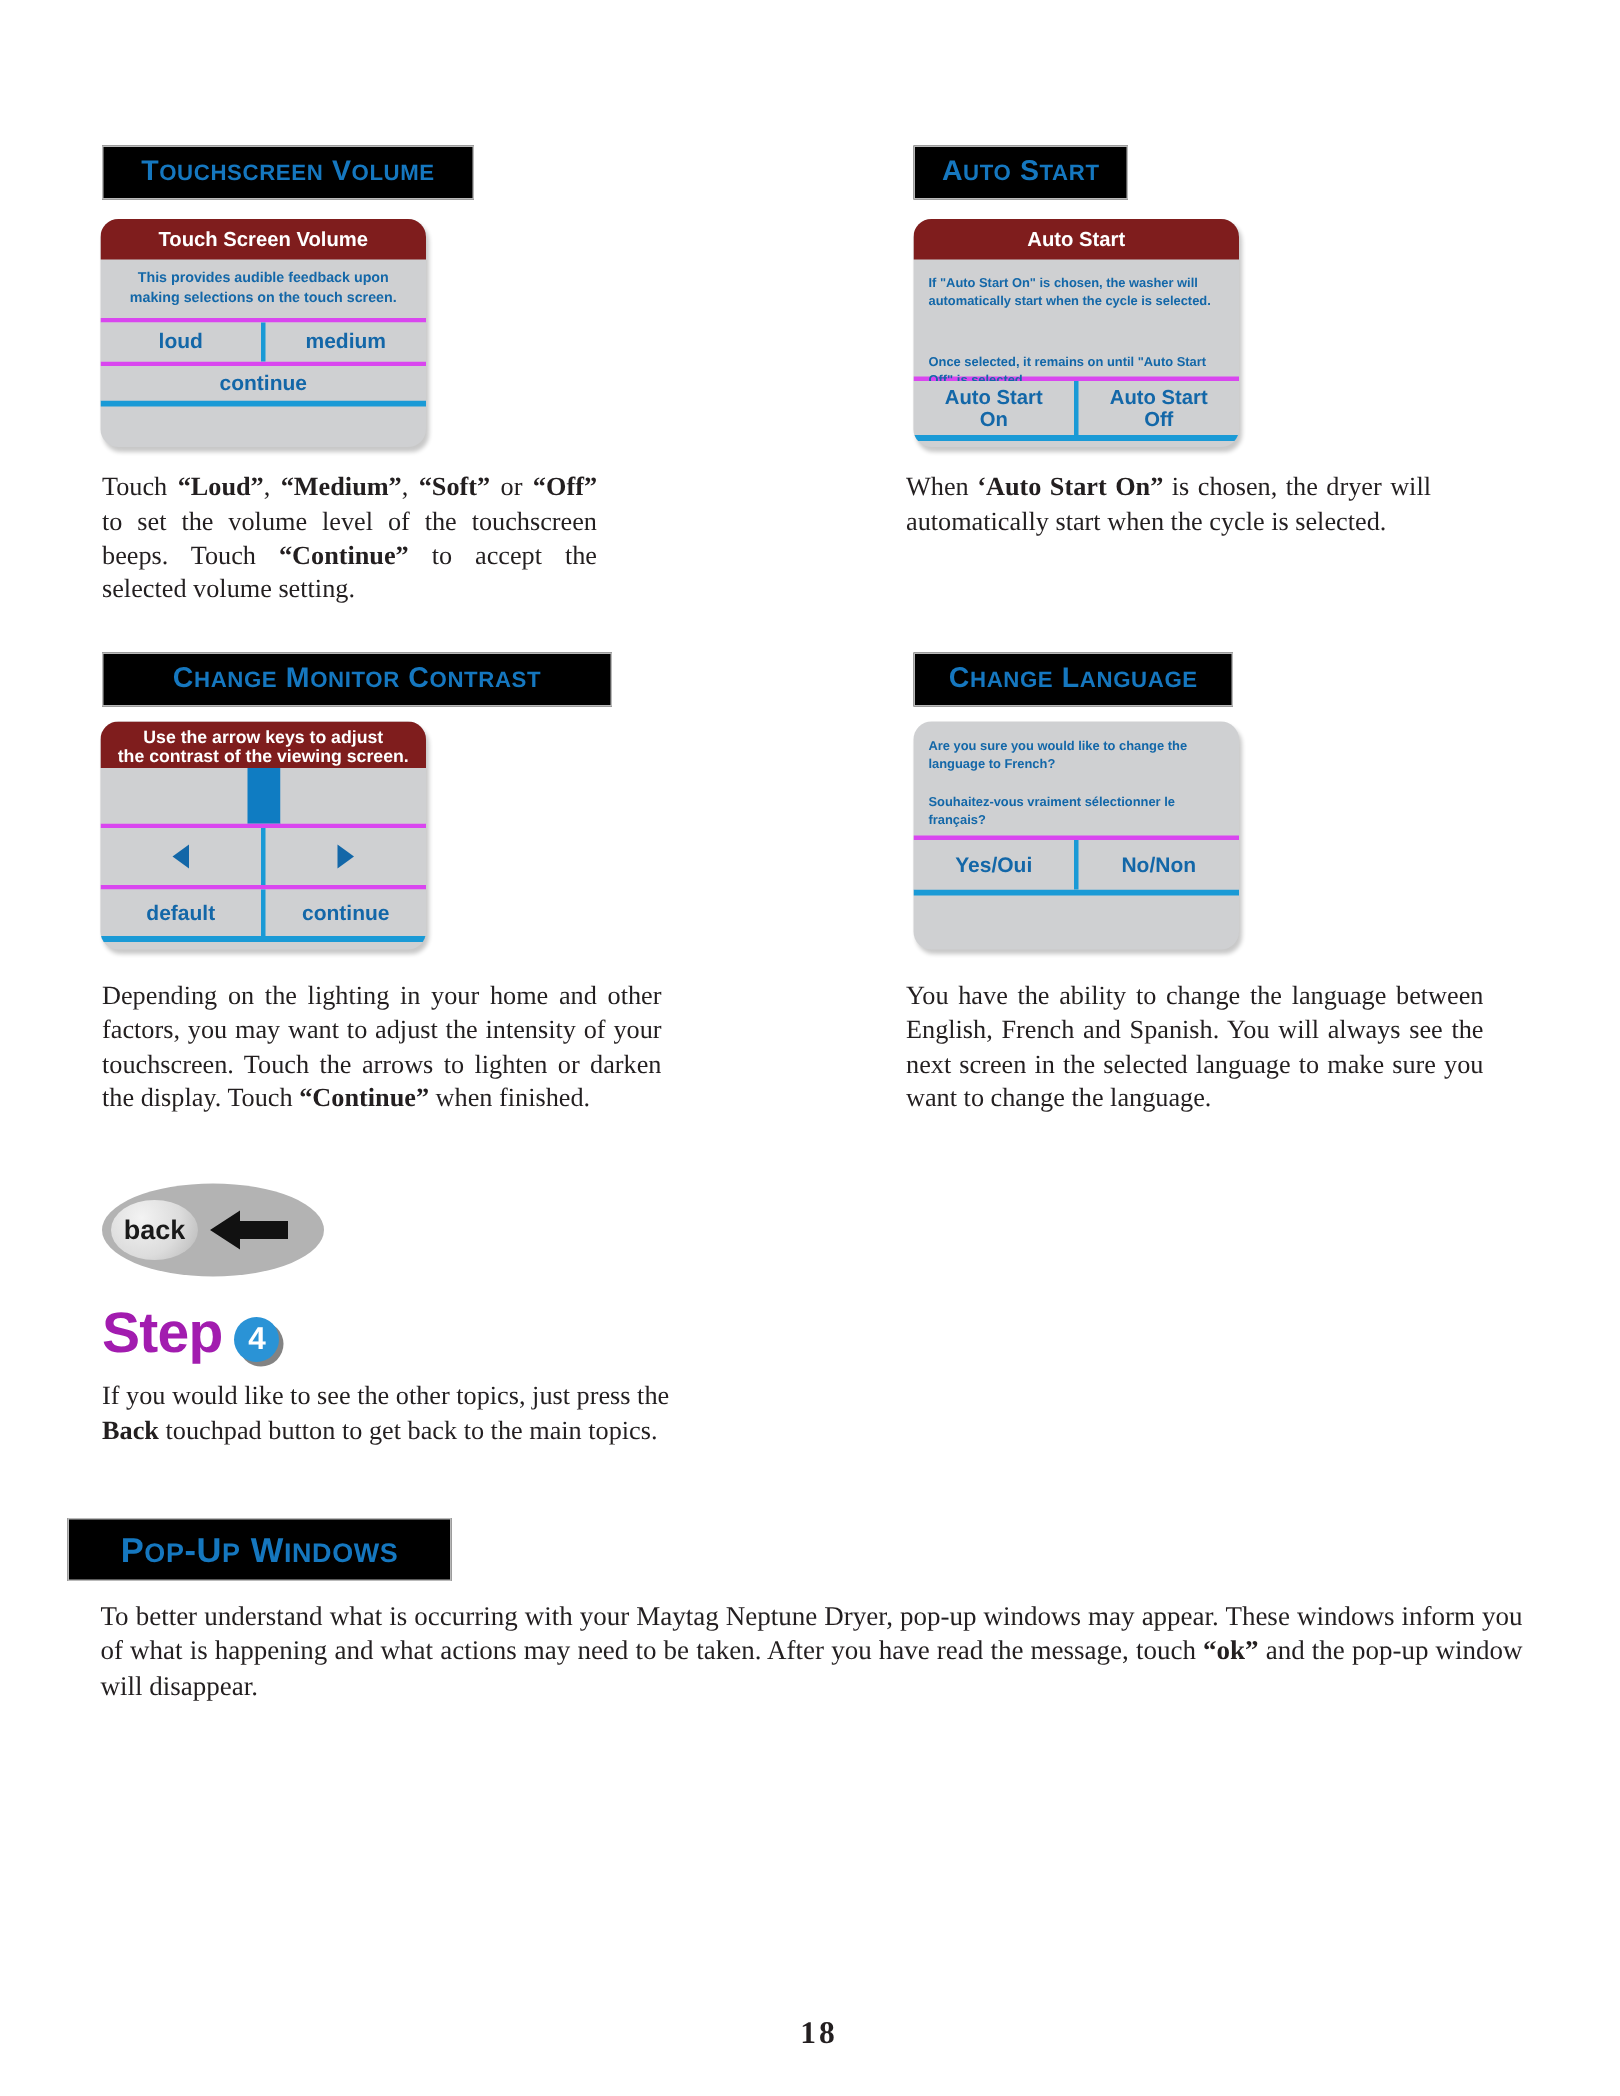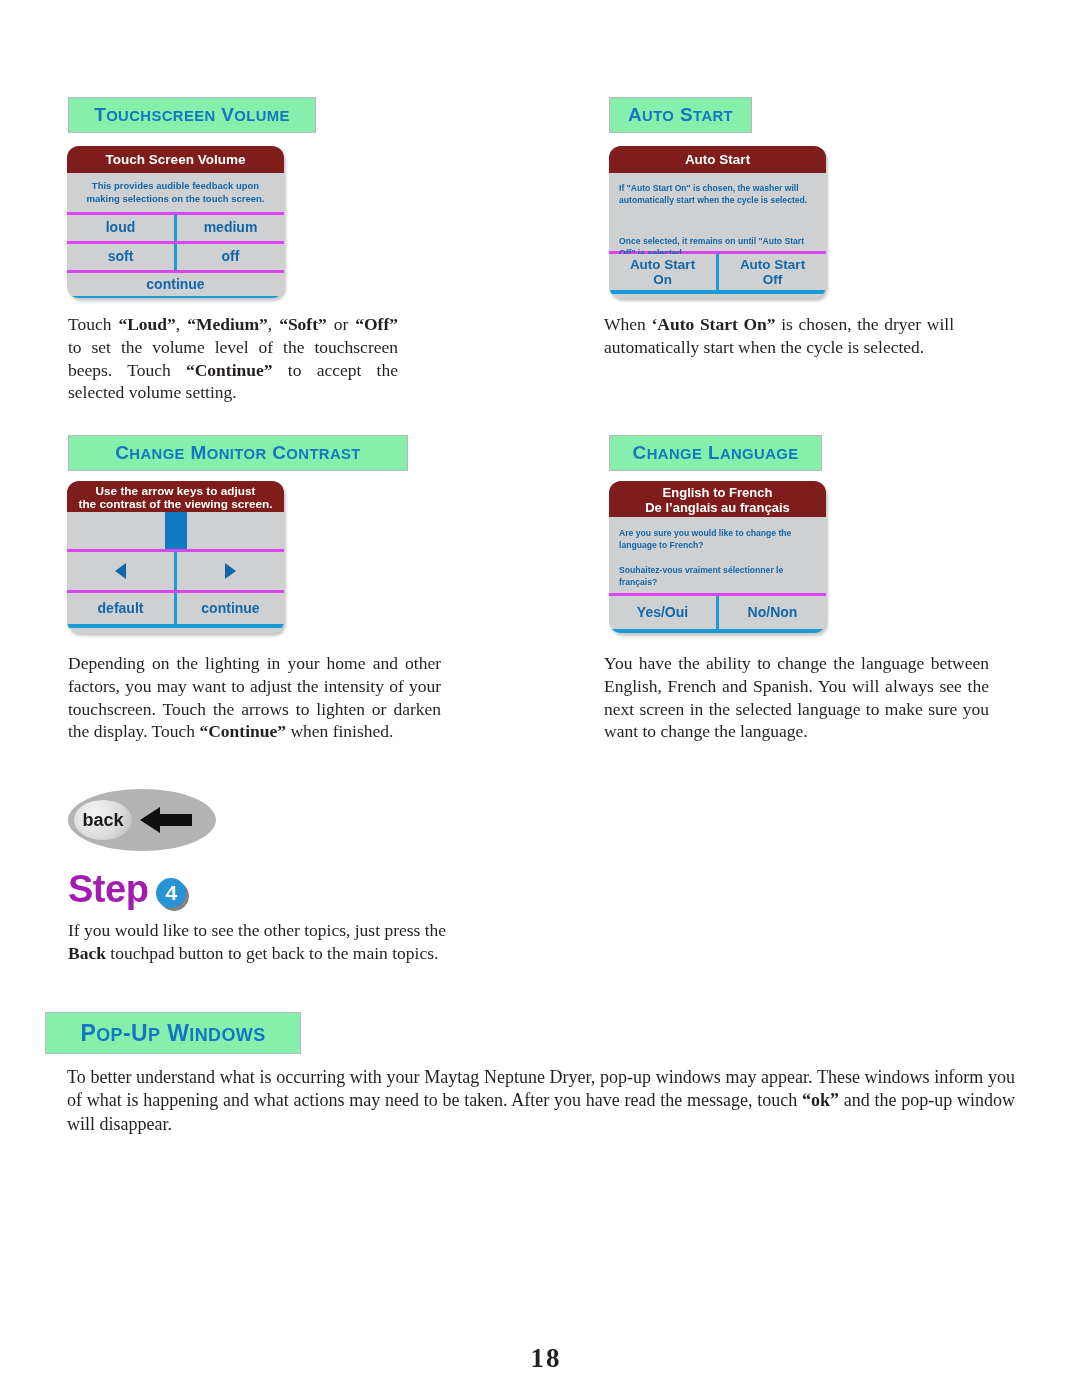--- a/index.html
+++ b/index.html
@@ -18,21 +18,21 @@
 
   .page {
     position: absolute;
     inset: 0;
   }
 
   
   .sec-head {
     position: absolute;
     border: 1px solid #b9b9b9;
-    background: #86efac;
+    background: #000000;
     box-sizing: border-box;
     display: flex;
     align-items: center;
     justify-content: center;
   }
   .sec-head .sc {
     color: #1577bf;
     font-weight: bold;
     font-family: "Liberation Sans", sans-serif;
     white-space: nowrap;
@@ -169,21 +169,21 @@
     box-shadow: 3px 3px 0 rgba(90,90,90,.75);
     margin-top: 6px;
   }
 
   .pagenum {
     position: absolute;
     left: 0; right: 0;
     text-align: center;
     font-family: "Liberation Serif", serif;
     font-weight: bold;
-    font-size: 27px;
+    font-size: 21px;
     color: #231f20;
     letter-spacing: 2px;
     padding-left: 12px;
   }
 </style>
 </head>
 <body>
 
 <div class="page">
 
@@ -192,24 +192,20 @@
   </div>
 
   <div class="panel" style="left:67px; top:146px; width:217px; height:152px;">
     <div class="titlebar" style="font-size:13.5px; padding:6px 4px 6px; height:27px;">Touch Screen Volume</div>
     <div class="desc center" style="font-size:9.5px; padding:7px 6px 20px; line-height:1.35; height:39px; white-space:pre-line;">This provides audible feedback upon
 making selections on the touch screen.</div>
     <div class="btnrow" style="height:29px;">
       <div class="btn" style="font-size:14px;">loud</div>
       <div class="btn" style="font-size:14px;">medium</div>
     </div>
-    <div class="btnrow" style="height:29px;">
-      <div class="btn" style="font-size:14px;">soft</div>
-      <div class="btn" style="font-size:14px;">off</div>
-    </div>
     <div class="btnrow wide" style="height:26px;">
       <div class="btn" style="font-size:14px;">continue</div>
     </div>
     <div class="footline"></div>
   </div>
 
   <div class="para" style="left:68px; top:313px; width:330px;"><span>Touch </span><b>“Loud”</b><span>, </span><b>“Medium”</b><span>, </span><b>“Soft”</b><span> or </span><b>“Off”</b><span> to set the volume level of the touchscreen beeps. Touch </span><b>“Continue”</b><span> to accept the selected volume setting.</span></div>
 
   <div class="sec-head" style="left:609px; top:97px; width:143px; height:36px;">
     <span class="sc" style="font-size:19px;"><span class="cap">A</span><span class="sm">U</span><span class="sm">T</span><span class="sm">O</span> <span class="cap">S</span><span class="sm">T</span><span class="sm">A</span><span class="sm">R</span><span class="sm">T</span></span>
@@ -259,24 +255,20 @@
     <div class="footline"></div>
   </div>
 
   <div class="para" style="left:68px; top:652px; width:373px;"><span>Depending on the lighting in your home and other factors, you may want to adjust the intensity of your touchscreen. Touch the arrows to lighten or darken the display. Touch </span><b>“Continue”</b><span> when finished.</span></div>
 
   <div class="sec-head" style="left:609px; top:435px; width:213px; height:36px;">
     <span class="sc" style="font-size:19px;"><span class="cap">C</span><span class="sm">H</span><span class="sm">A</span><span class="sm">N</span><span class="sm">G</span><span class="sm">E</span> <span class="cap">L</span><span class="sm">A</span><span class="sm">N</span><span class="sm">G</span><span class="sm">U</span><span class="sm">A</span><span class="sm">G</span><span class="sm">E</span></span>
   </div>
 
   <div class="panel" style="left:609px; top:481px; width:217px; height:152px;">
-    <div class="titlebar" style="font-size:13px; padding:5px 4px; height:36px;">
-      <div>English to French</div>
-      <div>De l’anglais au français</div>
-    </div>
     <div class="desc" style="font-size:8.6px; padding:10px 10px 0; line-height:1.45; height:76px;">
       <div>Are you sure you would like to change the language to French?</div>
       <div style="margin-top:12px;">Souhaitez-vous vraiment sélectionner le français?</div>
     </div>
     <div class="btnrow" style="height:36px;">
       <div class="btn" style="font-size:14px;">Yes/Oui</div>
       <div class="btn" style="font-size:14px;">No/Non</div>
     </div>
     <div class="footline"></div>
   </div>

